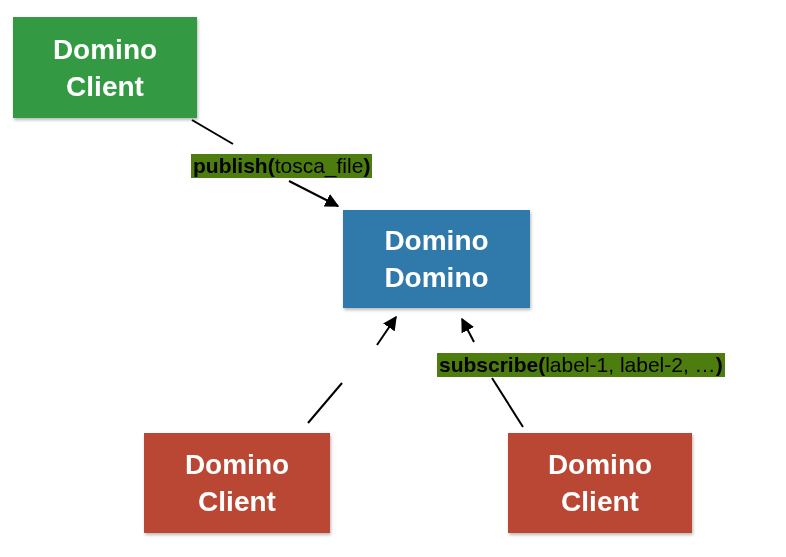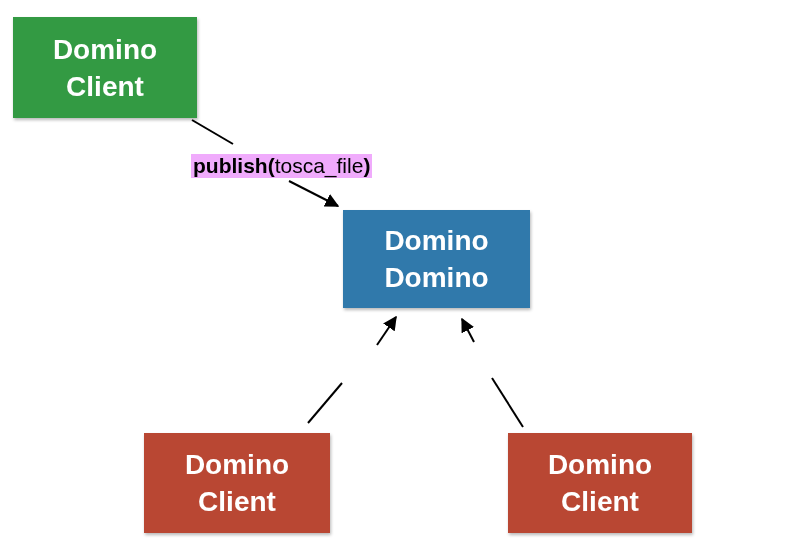--- a/index.html
+++ b/index.html
@@ -13,21 +13,21 @@
     align-items:center;justify-content:center;
     color:#ffffff;font-weight:bold;font-size:28px;line-height:37px;
     text-align:center;box-shadow:1px 2px 3px rgba(0,0,0,0.28);
   }
   .node-green{left:13px;top:17px;width:184px;height:101px;background:#339a43;}
   .node-blue{left:343px;top:210px;width:187px;height:98px;background:#3079ab;}
   .node-red-left{left:144px;top:433px;width:186px;height:100px;background:#b94733;}
   .node-red-right{left:508px;top:433px;width:184px;height:100px;background:#b94733;}
   .edge-label{
     position:absolute;z-index:3;white-space:nowrap;
-    font-size:21px;color:#000;background:#f0abfc;padding:0 2px;
+    font-size:21px;color:#000;background:#4d7c0f;padding:0 2px;
   }
   .edge-label b{font-weight:bold;}
   .lbl-publish{left:191px;top:154px;}
   .lbl-sub-left{left:55px;top:353px;}
   .lbl-sub-right{left:437px;top:353px;}
   .node span{display:block;}
 </style>
 </head>
 <body>
 
@@ -68,14 +68,17 @@
   <div class="node node-red-right" style="background: rgb(185, 71, 51);">
     <span>Domino</span>
     <span>Client</span>
   </div>
 
   <div class="edge-label lbl-publish">
     <b>publish(</b><span>tosca_file</span><b>)</b>
   </div>
 
 
+  <div class="edge-label lbl-sub-right">
+    <b>subscribe(</b><span>label-1, label-2, …</span><b>)</b>
+  </div>
 
 </div>
 
 </body></html>

